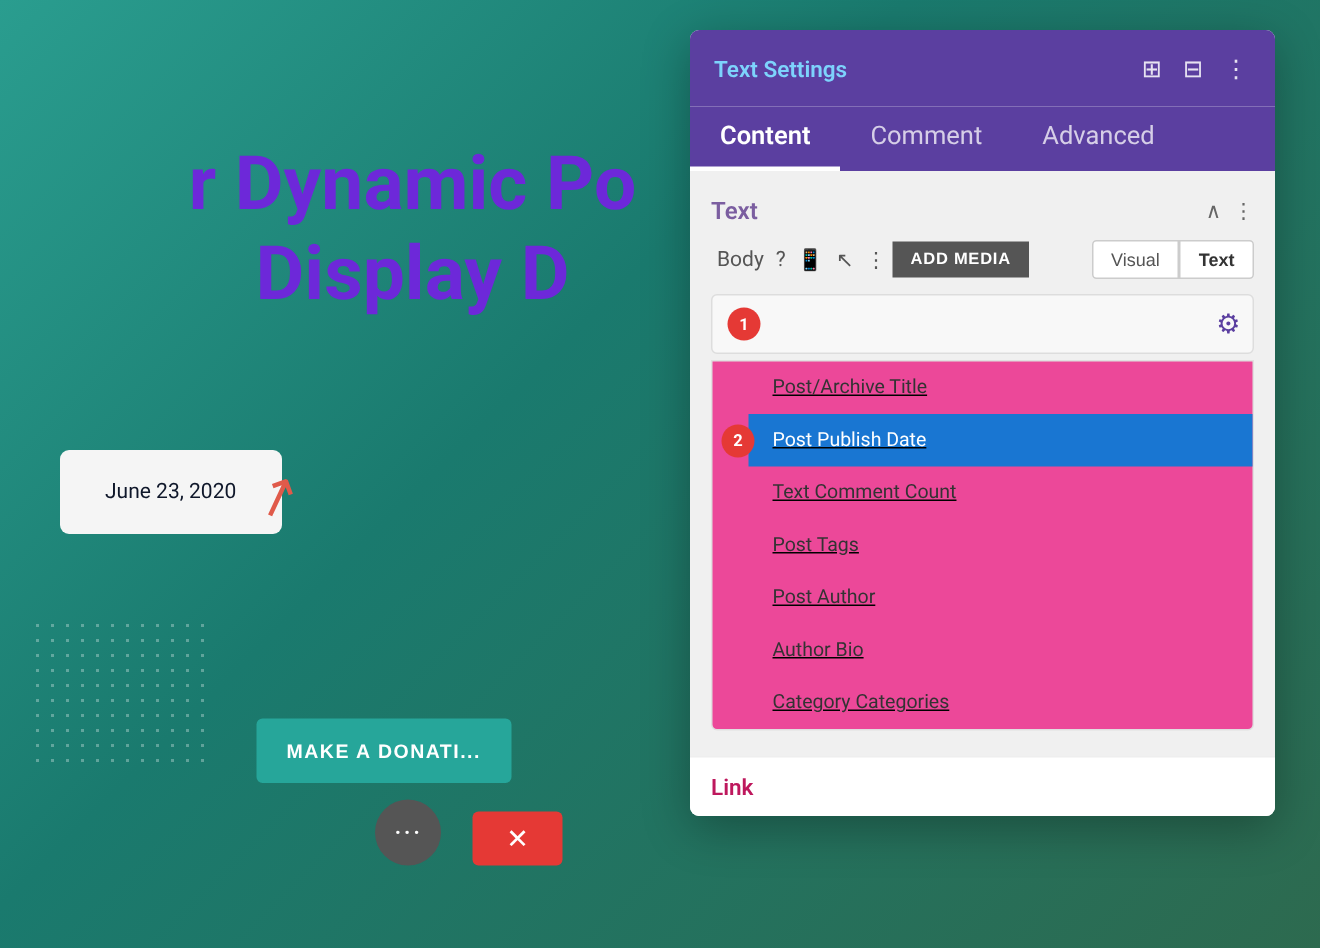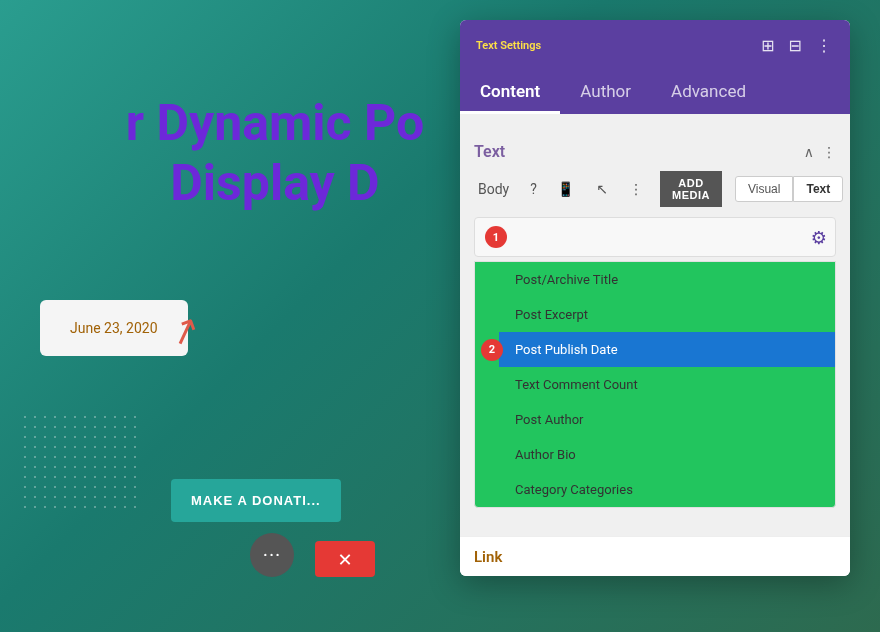--- a/index.html
+++ b/index.html
@@ -50,21 +50,21 @@
       background: #f5f5f5;
       border-radius: 6px;
       padding: 20px 30px;
       display: flex;
       align-items: center;
       gap: 16px;
     }
 
     .date-text {
       font-size: 14px;
-      color: #a16207;
+      color: #0f172a;
     }
 
     .arrow-img {
       position: absolute;
       top: 310px;
       left: 170px;
       font-size: 36px;
       color: #e05a4a;
       transform: rotate(-20deg);
     }
@@ -137,22 +137,22 @@
     
     .panel-header {
       background: #5b3fa0;
       padding: 14px 16px;
       display: flex;
       align-items: center;
       justify-content: space-between;
     }
 
     .panel-title {
-      color: #fde047;
-      font-size: 11px;
+      color: #7dd3fc;
+      font-size: 15px;
       font-weight: 600;
     }
 
     .panel-header-icons {
       display: flex;
       gap: 10px;
     }
 
     .panel-header-icon {
       color: rgba(255,255,255,0.85);
@@ -177,21 +177,21 @@
 
     .panel-tab.active {
       color: white;
       border-bottom: 3px solid white;
       font-weight: 600;
     }
 
     
     .panel-body {
       background: #f0f0f0;
-      padding: 28px 14px;
+      padding: 17px 14px;
     }
 
     
     .section-header {
       display: flex;
       align-items: center;
       justify-content: space-between;
       margin-bottom: 10px;
     }
 
@@ -205,21 +205,21 @@
       display: flex;
       gap: 8px;
       color: #666;
       font-size: 14px;
     }
 
     
     .toolbar-row {
       display: flex;
       align-items: center;
-      gap: 13px;
+      gap: 0;
       margin-bottom: 10px;
     }
 
     .toolbar-icon {
       color: #555;
       font-size: 14px;
       cursor: pointer;
       padding: 2px 4px;
     }
 
@@ -286,23 +286,24 @@
     }
 
     .dynamic-icon {
       color: #5b3fa0;
       font-size: 18px;
       cursor: pointer;
     }
 
     
     .dropdown {
-      background: #22c55e;
+      background: #ec4899;
       border: 1px solid #e0e0e0;
       border-radius: 0 0 4px 4px;
+      text-decoration: underline;
     }
 
     .dropdown-item {
       padding: 10px 16px;
       font-size: 13px;
       color: #333;
       cursor: pointer;
       position: relative;
     }
 
@@ -329,21 +330,21 @@
     }
 
     
     .link-section {
       padding: 10px 14px;
       background: white;
       border-top: 1px solid #eee;
     }
 
     .link-label {
-      color: #a16207;
+      color: #be185d;
       font-size: 15px;
       font-weight: 600;
     }
 
     .dropdown-wrapper {
       position: relative;
       padding-left: 24px;
     }
   </style>
 </head>
@@ -376,21 +377,21 @@
     <span class="panel-title">Text Settings</span>
     <div class="panel-header-icons">
       <span class="panel-header-icon">⊞</span>
       <span class="panel-header-icon">⊟</span>
       <span class="panel-header-icon">⋮</span>
     </div>
   </div>
 
   <div class="panel-tabs">
     <div class="panel-tab active">Content</div>
-    <div class="panel-tab">Author</div>
+    <div class="panel-tab">Comment</div>
     <div class="panel-tab">Advanced</div>
   </div>
 
   <div class="panel-body">
 
     <div class="section-header">
       <span class="section-title">Text</span>
       <div class="section-header-icons">
         <span>∧</span>
         <span>⋮</span>
@@ -411,26 +412,26 @@
     </div>
 
     <div class="dynamic-area">
       <div class="badge-1">1</div>
       <span class="dynamic-icon">⚙</span>
     </div>
 
     <div class="dropdown">
       <div class="dropdown-wrapper">
         <div class="dropdown-item">Post/Archive Title</div>
-        <div class="dropdown-item">Post Excerpt</div>
         <div class="dropdown-item selected">
           <div class="badge-2">2</div>
           <span>Post Publish Date</span>
         </div>
         <div class="dropdown-item">Text Comment Count</div>
+        <div class="dropdown-item">Post Tags</div>
         <div class="dropdown-item">Post Author</div>
         <div class="dropdown-item">Author Bio</div>
         <div class="dropdown-item">Category Categories</div>
       </div>
     </div>
 
   </div>
 
   <div class="link-section">
     <span class="link-label">Link</span>

